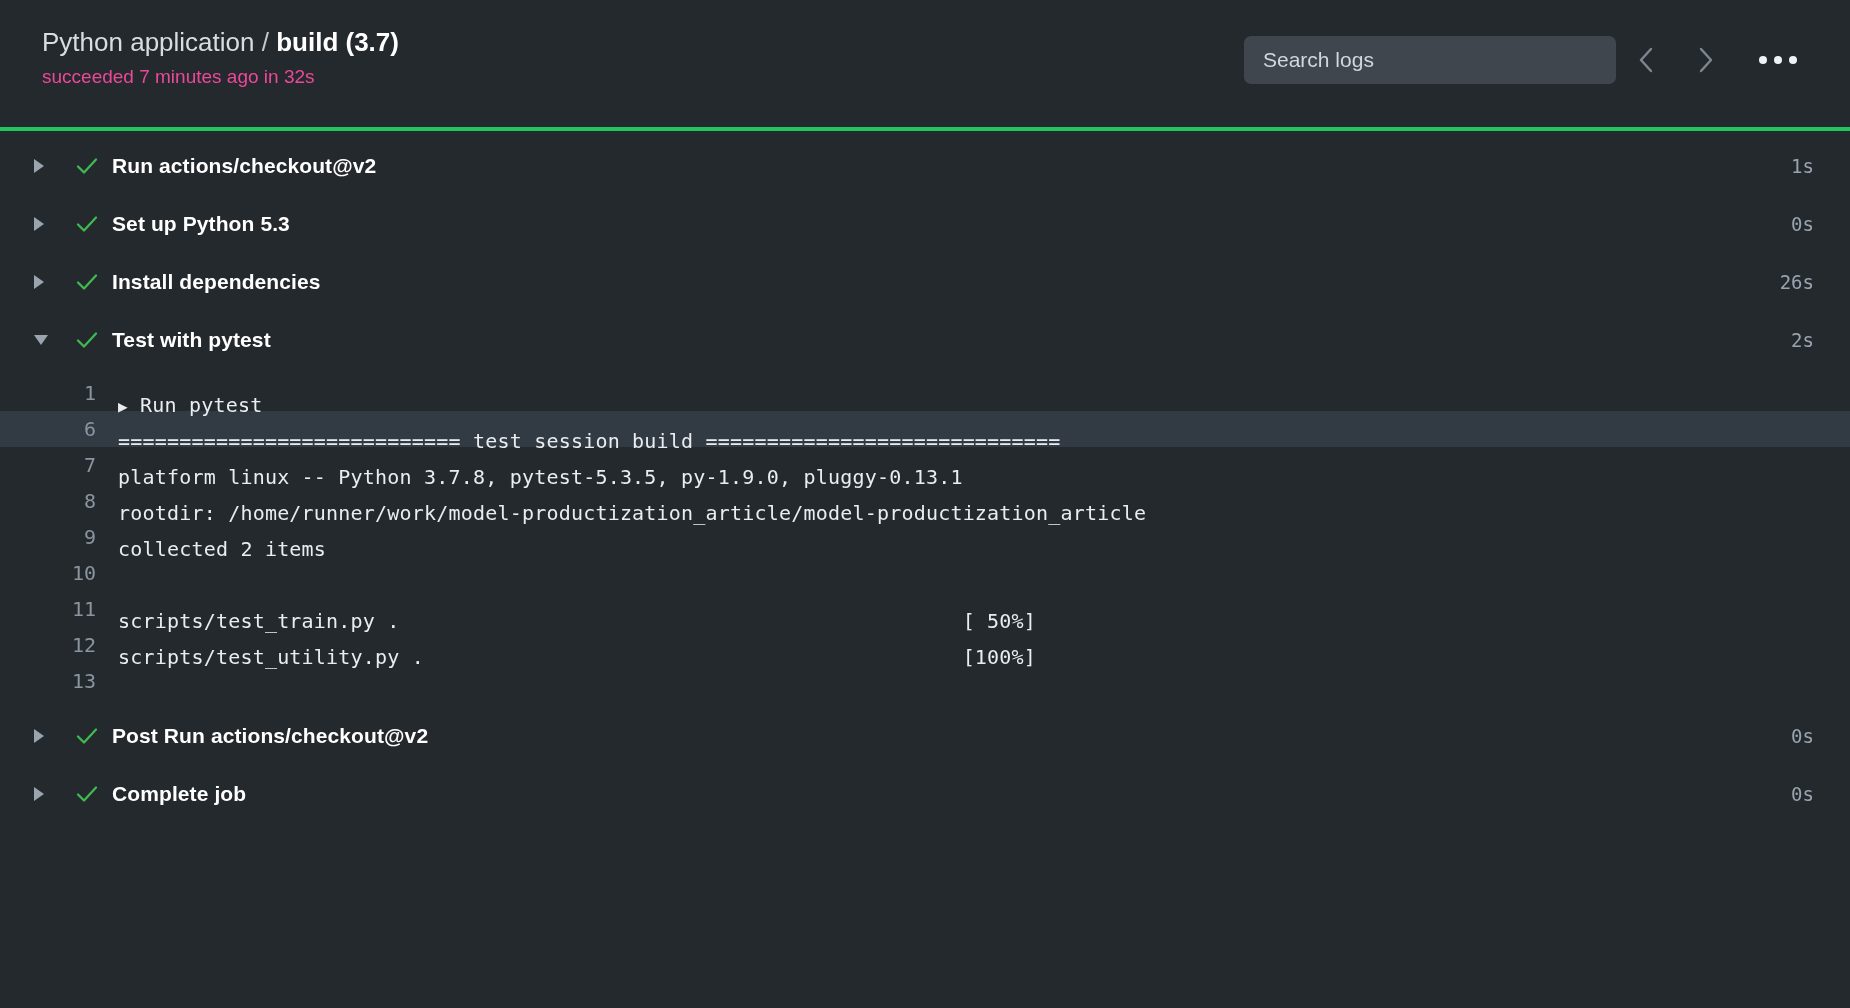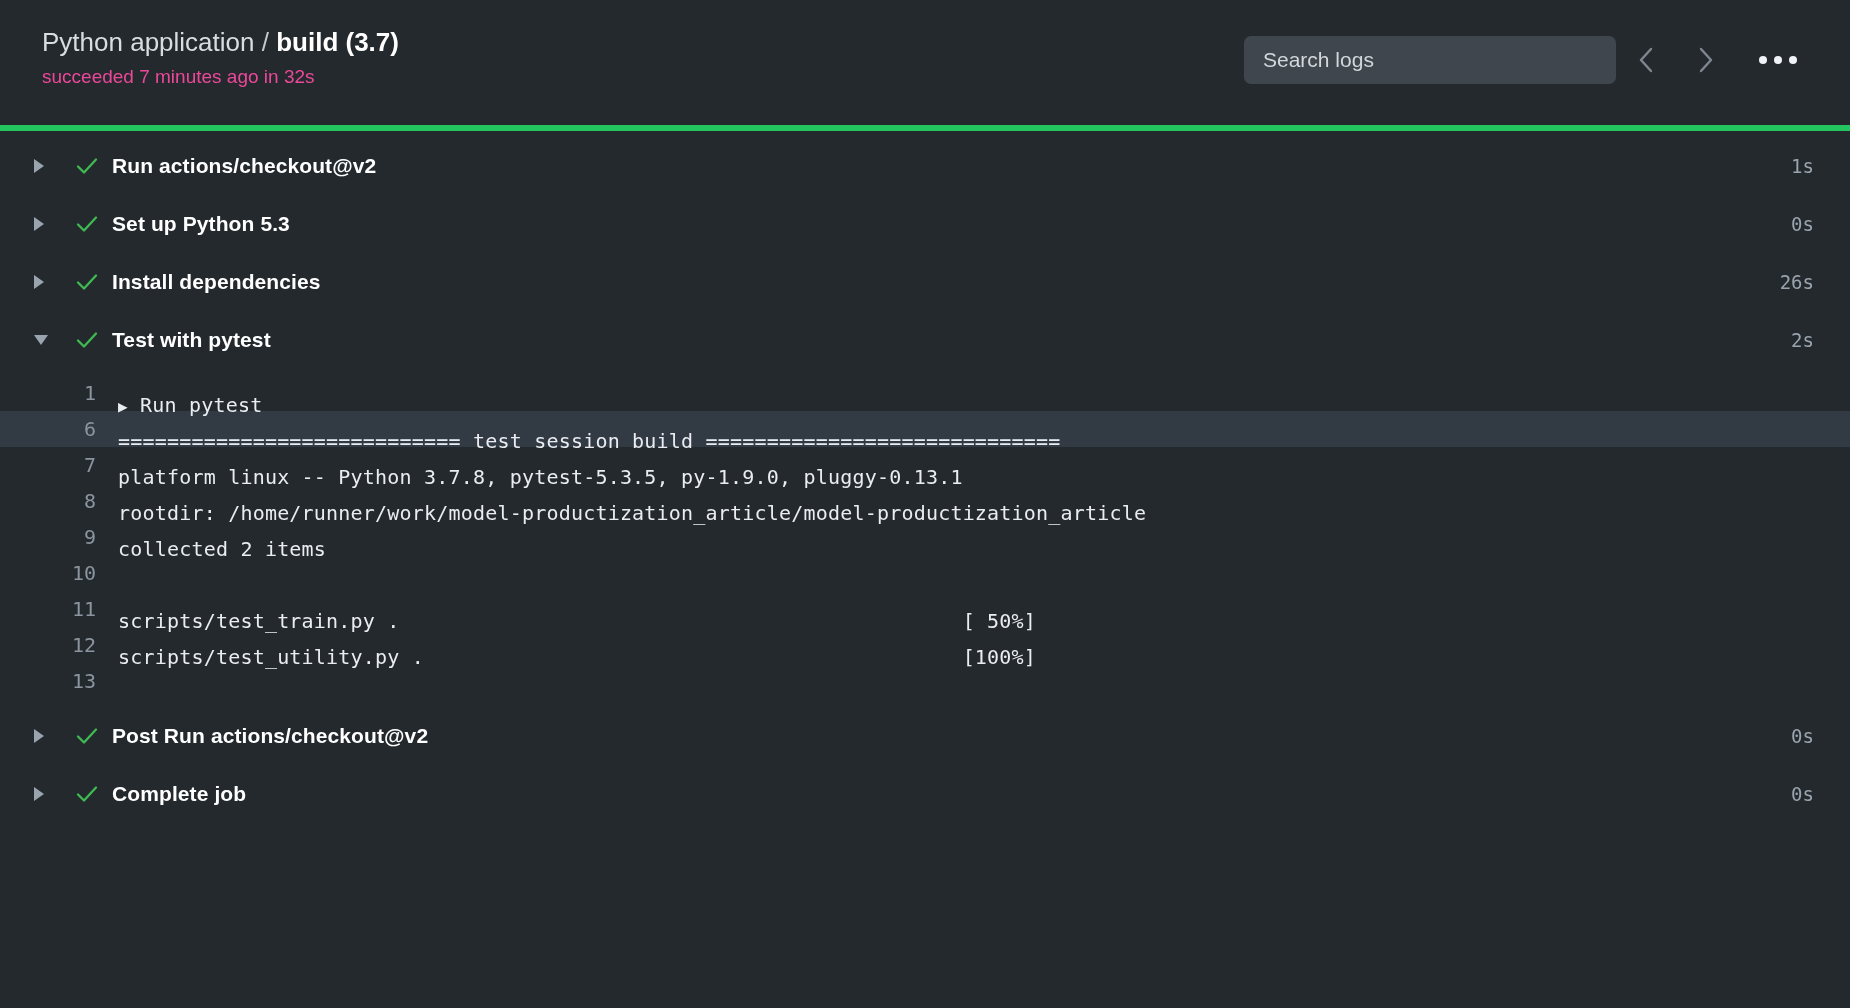--- a/index.html
+++ b/index.html
@@ -8,21 +8,21 @@
     background:#24292e;
     font-family:"Liberation Sans", sans-serif;
     overflow:hidden;
   }
 
   
   #header {
     position:relative;
     height:131px;
     background:#24292e;
-    border-bottom:6px solid #22c55e;
+    border-bottom:4px solid #22c55e;
     display:flex;
     align-items:flex-start;
     padding:26px 36px 11px 42px;
   }
   #header-titles { display:flex; flex-direction:column; gap:7px; flex:0 0 auto; }
   #job-title {
     font-size:26px;
     line-height:32px;
     color:#d8dde2;
     font-weight:400;

